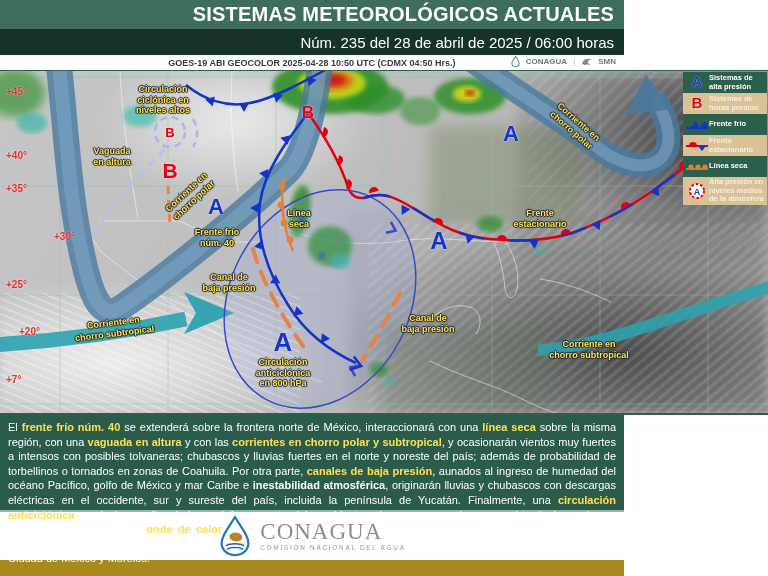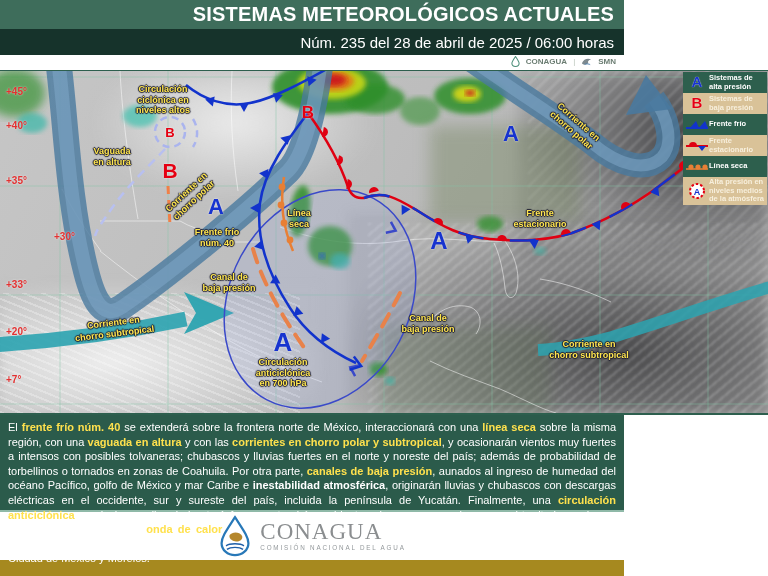--- a/index.html
+++ b/index.html
@@ -73,20 +73,21 @@
 <div class="page">
 
   <header class="bar1">
     <h1>SISTEMAS METEOROLÓGICOS ACTUALES</h1>
   </header>
   <div class="bar2">
     <span>Núm. 235 del 28 de abril de 2025 / 06:00 horas</span>
   </div>
 
   <div class="maptitle">
+    <span>GOES-19 ABI GEOCOLOR 2025-04-28 10:50 UTC (CDMX  04:50 Hrs.)</span>
     <span class="mini-logos">
       <svg width="9" height="11" viewBox="0 0 10 12">
           <path d="M5,0.5 C2.6,4 1,6.4 1,8 a4,3.5 0 0 0 8,0 C9,6.4 7.4,4 5,0.5 Z" fill="none" stroke="#4d8f7a" stroke-width="1.2"></path>
         </svg>
       <span>CONAGUA</span>
       <span class="sep">|</span>
       <svg width="11" height="11" viewBox="0 0 12 12">
           <path d="M1,8 C3,3 8,2 11,4 C8,4 7,6 8,8 C5,10 2,10 1,8 Z" fill="#7e8a90"></path>
           <path d="M4,9 C6,8.4 9,8.6 10,9.4" stroke="#4d7fae" stroke-width="1" fill="none"></path>
         </svg>
@@ -241,25 +242,25 @@
         <polygon points="-5,0 5,0 0,9" fill="#1233CC" transform="translate(596,151) rotate(-24)"></polygon>
         <path d="M-5,0 a5,5 0 0 1 10,0 Z" fill="#E00012" transform="translate(626,136) rotate(-32)"></path>
         <polygon points="-5,0 5,0 0,9" fill="#1233CC" transform="translate(654,118) rotate(-36)"></polygon>
         <path d="M-5,0 a5,5 0 0 1 10,0 Z" fill="#E00012" transform="translate(684,95) rotate(-40)"></path>
         <polygon points="-5,0 5,0 0,9" fill="#1233CC" transform="translate(712,72) rotate(-42)"></polygon>
       </g>
     </svg>
 
     <div id="map-lat">
         <span class="latlab" style="top: 20px;">+45°</span>
-        <span class="latlab" style="top: 54px;">+40°</span>
-        <span class="latlab" style="top: 109px;">+35°</span>
+        <span class="latlab" style="top: 84px;">+40°</span>
+        <span class="latlab" style="top: 117px;">+35°</span>
         <span class="latlab" style="top: 165px; margin-left: 48px;">+30°</span>
-        <span class="latlab" style="top: 213px;">+33°</span>
-        <span class="latlab" style="top: 260px;">+20°</span>
+        <span class="latlab" style="top: 213px;">+25°</span>
+        <span class="latlab" style="top: 260px; margin-left: 13px;">+20°</span>
         <span class="latlab" style="top: 308px;">+7°</span>
       </div>
     <div id="map-labels">
         <div class="map-label" style="left: 163px; top: 29px; transform: translate(-50%, -50%) rotate(0deg);">
           <div>Circulación</div>
           <div>ciclónica en</div>
           <div>niveles altos</div>
         </div>
         <div class="map-label" style="left: 112px; top: 85px; transform: translate(-50%, -50%) rotate(0deg);">
           <div>Vaguada</div>
@@ -289,21 +290,21 @@
           <div>Canal de</div>
           <div>baja presión</div>
         </div>
         <div class="map-label" style="left: 540px; top: 147px; transform: translate(-50%, -50%) rotate(0deg);">
           <div>Frente</div>
           <div>estacionario</div>
         </div>
         <div class="map-label" style="left: 283px; top: 302px; transform: translate(-50%, -50%) rotate(0deg);">
           <div>Circulación</div>
           <div>anticiclónica</div>
-          <div>en 700 hPa</div>
+          <div>en 800 hPa</div>
         </div>
         <div class="map-label" style="left: 114px; top: 257px; transform: translate(-50%, -50%) rotate(-7deg);">
           <div>Corriente en</div>
           <div>chorro subtropical</div>
         </div>
         <div class="map-label" style="left: 589px; top: 278px; transform: translate(-50%, -50%) rotate(0deg);">
           <div>Corriente en</div>
           <div>chorro subtropical</div>
         </div>
       </div>
@@ -320,21 +321,21 @@
         <div class="lg-row dark">
           <span class="lg-sym">
             <span class="lg-a">A</span>
           </span>
           <span class="lg-label">Sistemas de alta presión</span>
         </div>
         <div class="lg-row tan">
           <span class="lg-sym">
             <span class="lg-b">B</span>
           </span>
-          <span class="lg-label">Sistemas de baja presión</span>
+          <span class="lg-label">Sistemas de horas presión</span>
         </div>
         <div class="lg-row dark">
           <span class="lg-sym">
             <svg width="22" height="10" viewBox="0 0 22 10">
               <path d="M0,8 H22" stroke="#1233CC" stroke-width="2"></path>
               <polygon points="4,8 10,1 13,8" fill="#1233CC"></polygon>
               <polygon points="13,8 19,1 22,8" fill="#1233CC"></polygon>
             </svg>
           </span>
           <span class="lg-label">Frente frío</span>

